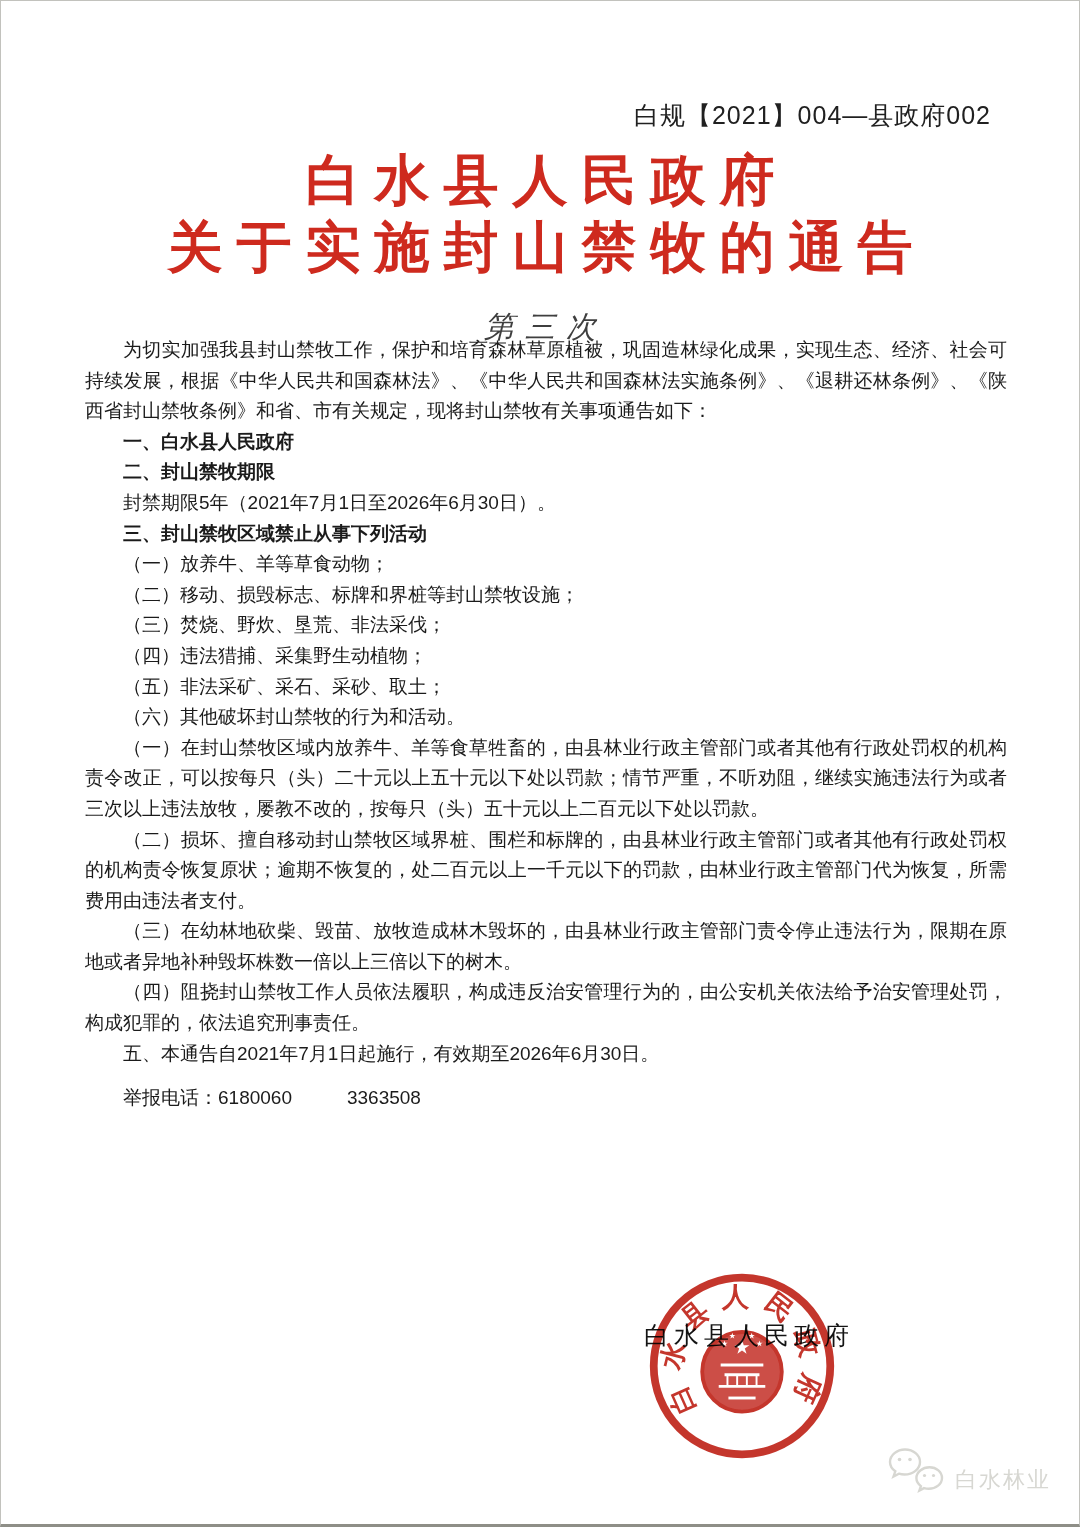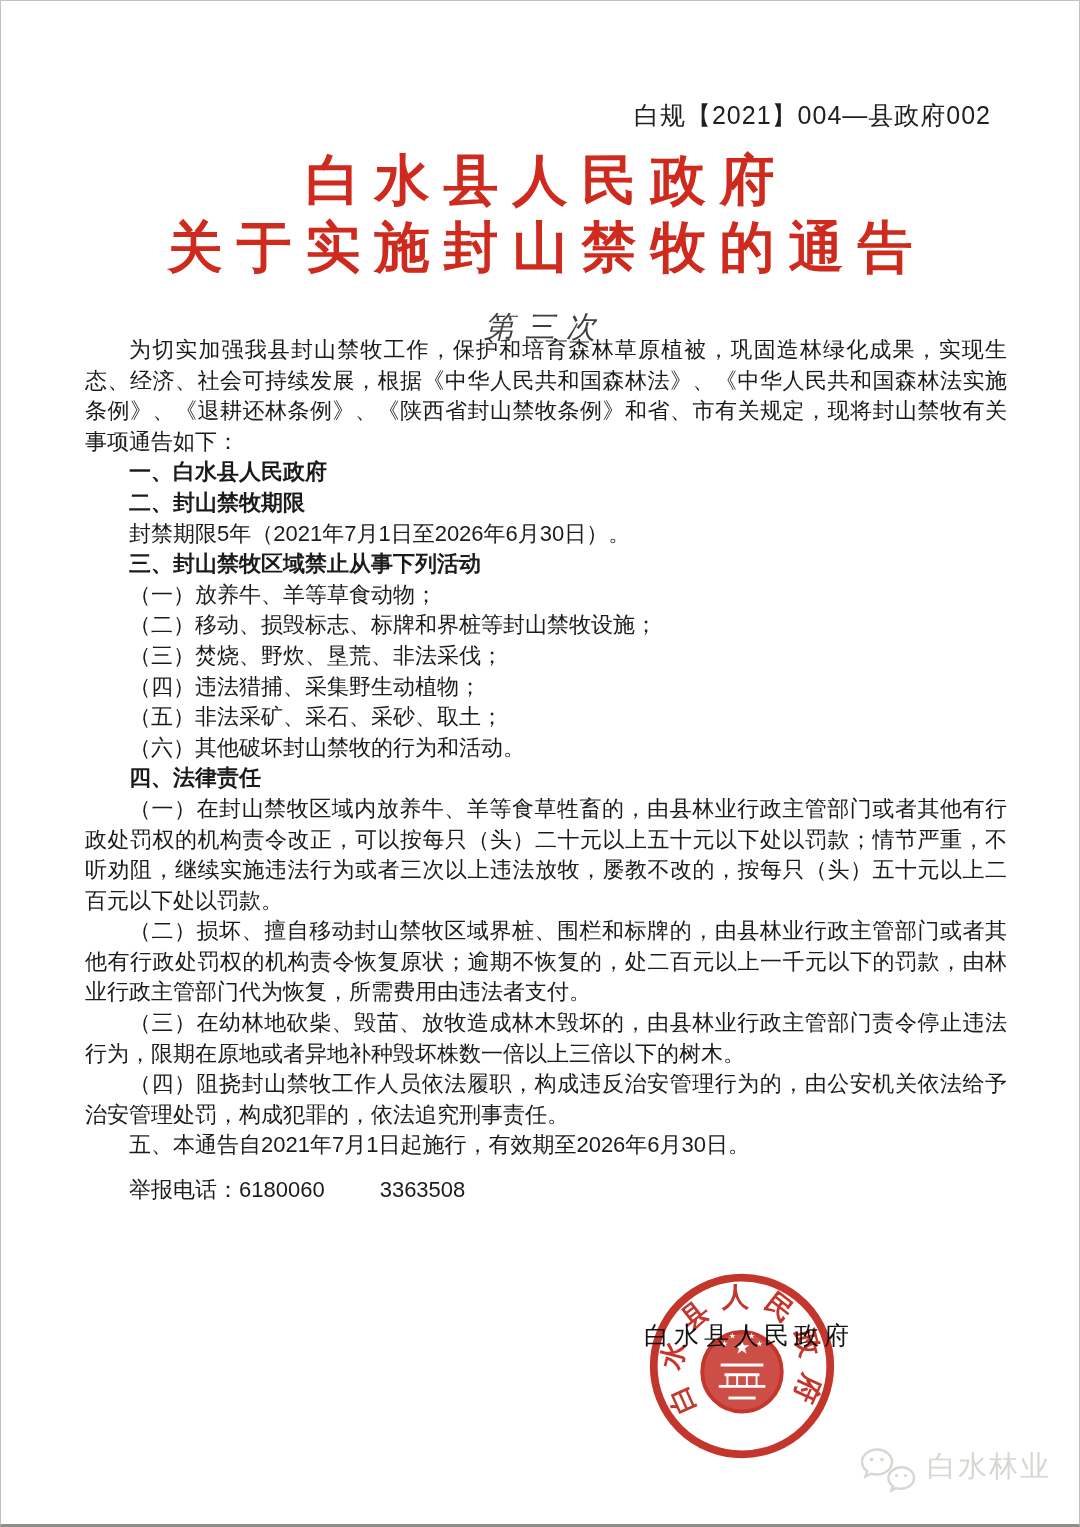--- a/index.html
+++ b/index.html
@@ -40,21 +40,21 @@
   }
   .subtitle{
     margin-top:26px;
     font-family:"Liberation Serif","DejaVu Serif",serif;
     font-style:italic;
     font-size:30px;color:#3f3f3f;
     letter-spacing:11px;padding-left:11px;
   }
   .body-text{
     position:absolute;top:334px;left:84px;width:922px;
-    font-size:22px;line-height:30.6px;
+    font-size:19px;line-height:30.6px;
     color:var(--text_black);
     text-align:justify;
   }
   .body-text p{text-indent:2em;}
   .body-text p.heading{font-weight:bold;}
   .hotline{
     margin-top:14px;text-indent:2em;
   }
   .hotline .num2{margin-left:55px;}
   .signature{
@@ -69,23 +69,23 @@
   }
   .seal .red-stroke{stroke:var(--stamp_red);}
   .seal .red-fill{fill:var(--stamp_red);}
   .seal text{
     fill:var(--stamp_red);
     font-family:"Liberation Serif","DejaVu Serif",serif;
     font-weight:bold;font-size:28px;letter-spacing:13px;
   }
   .watermark{
     position:absolute;right:28px;top:1446px;
-    display:flex;align-items:flex-start;gap:9px;
+    display:flex;align-items:flex-end;gap:9px;
     color:var(--watermark_gray);
-    font-size:29px;letter-spacing:2px;
+    font-size:22px;letter-spacing:2px;
   }
   .wm-icon{display:block;}
 </style>
 </head>
 <body>
 
 <div class="page">
 
   <div class="doc-number">白规【2021】004—县政府002</div>
 
@@ -104,21 +104,20 @@
     <p>封禁期限5年（2021年7月1日至2026年6月30日）。</p>
 
     <p class="heading">三、封山禁牧区域禁止从事下列活动</p>
     <p>（一）放养牛、羊等草食动物；</p>
     <p>（二）移动、损毁标志、标牌和界桩等封山禁牧设施；</p>
     <p>（三）焚烧、野炊、垦荒、非法采伐；</p>
     <p>（四）违法猎捕、采集野生动植物；</p>
     <p>（五）非法采矿、采石、采砂、取土；</p>
     <p>（六）其他破坏封山禁牧的行为和活动。</p>
 
-    <p class="heading">四、法律责任</p>
     <p>（一）在封山禁牧区域内放养牛、羊等食草牲畜的，由县林业行政主管部门或者其他有行政处罚权的机构责令改正，可以按每只（头）二十元以上五十元以下处以罚款；情节严重，不听劝阻，继续实施违法行为或者三次以上违法放牧，屡教不改的，按每只（头）五十元以上二百元以下处以罚款。</p>
     <p>（二）损坏、擅自移动封山禁牧区域界桩、围栏和标牌的，由县林业行政主管部门或者其他有行政处罚权的机构责令恢复原状；逾期不恢复的，处二百元以上一千元以下的罚款，由林业行政主管部门代为恢复，所需费用由违法者支付。</p>
     <p>（三）在幼林地砍柴、毁苗、放牧造成林木毁坏的，由县林业行政主管部门责令停止违法行为，限期在原地或者异地补种毁坏株数一倍以上三倍以下的树木。</p>
     <p>（四）阻挠封山禁牧工作人员依法履职，构成违反治安管理行为的，由公安机关依法给予治安管理处罚，构成犯罪的，依法追究刑事责任。</p>
 
     <p>五、本通告自2021年7月1日起施行，有效期至2026年6月30日。</p>
 
     <p class="hotline">
       <span>举报电话：</span><span>6180060</span><span class="num2">3363508</span>
     </p>

